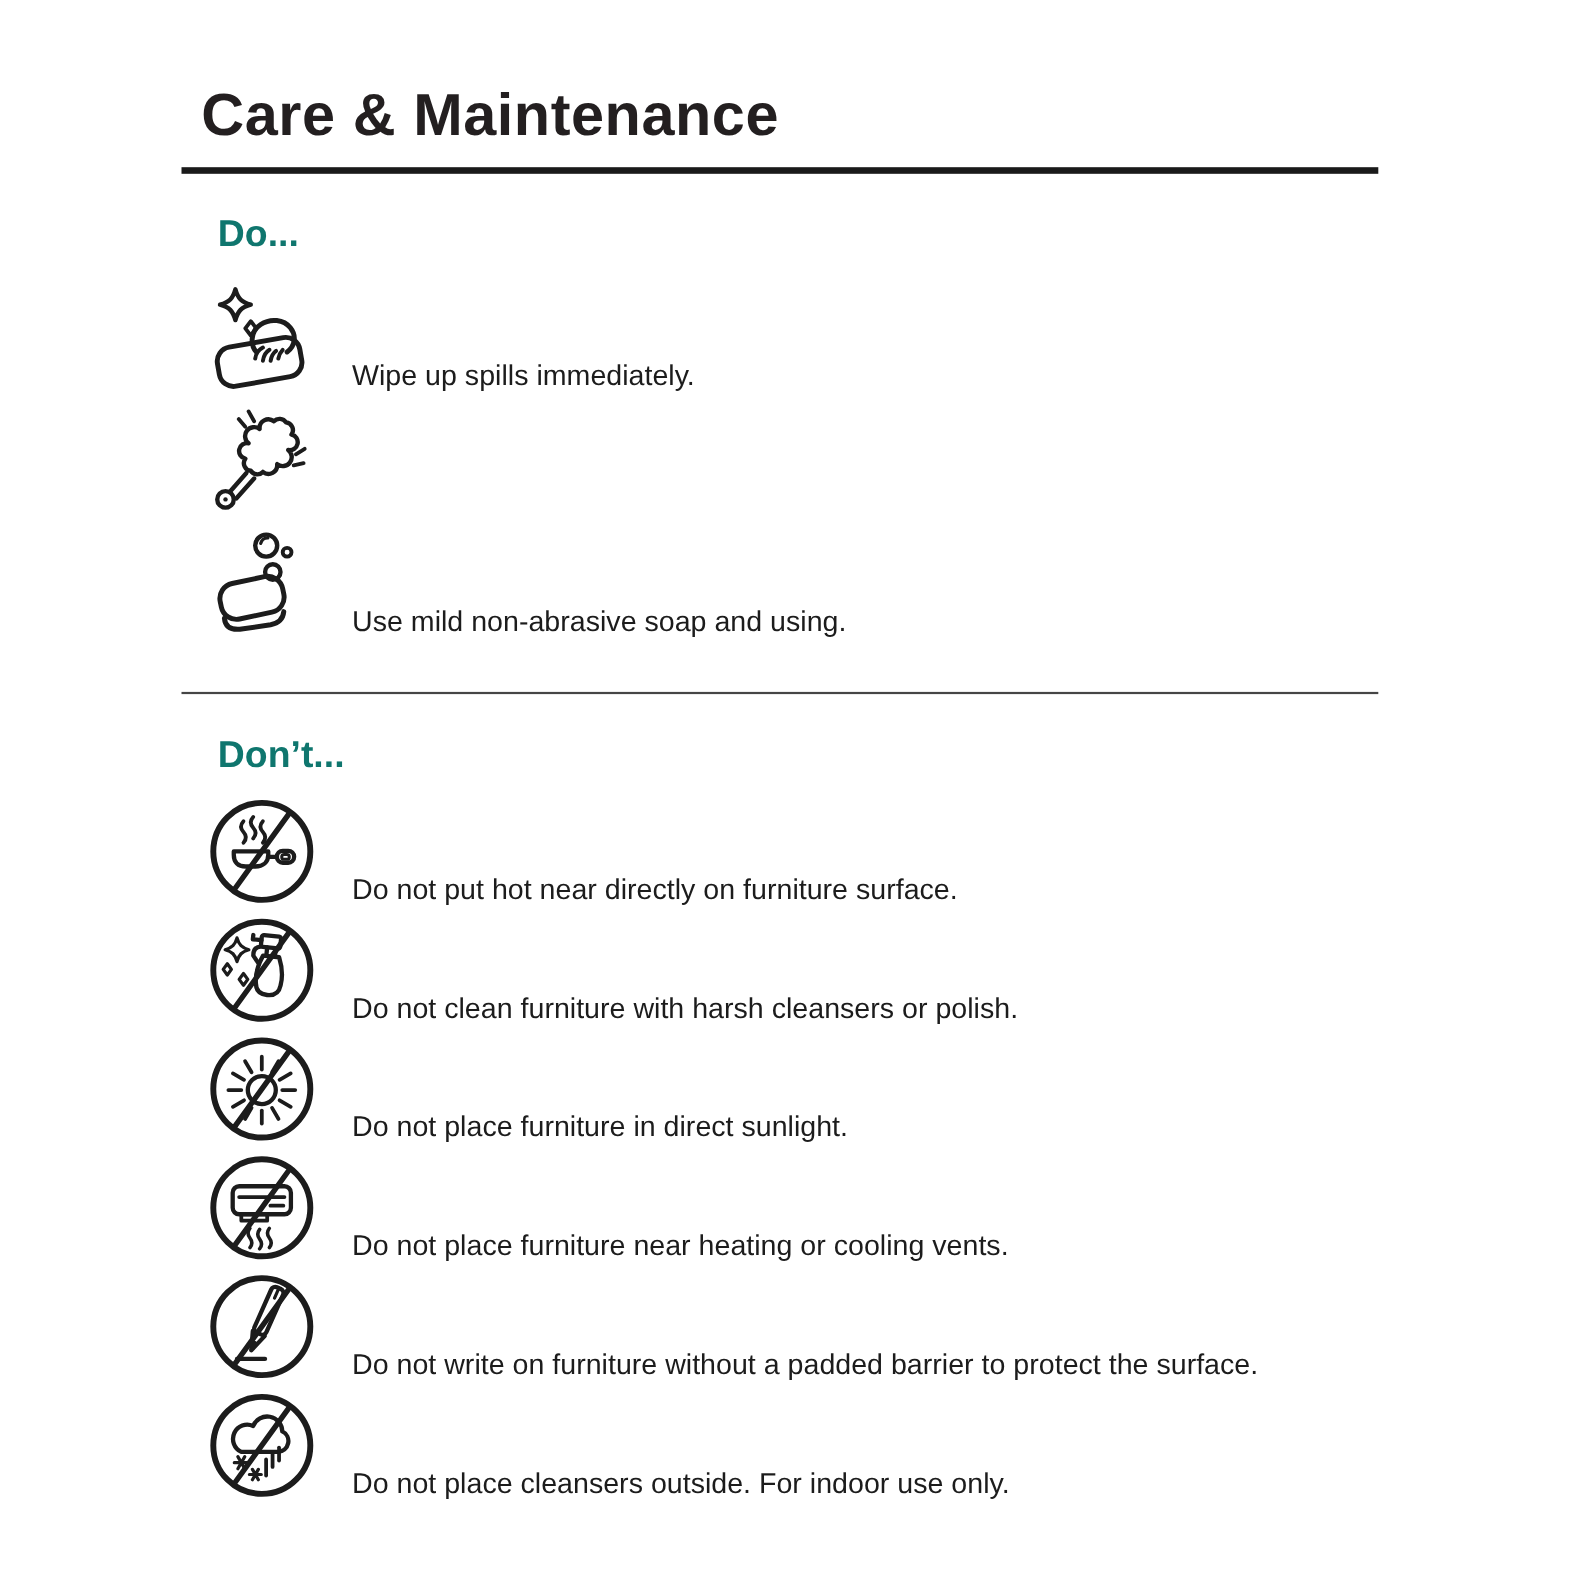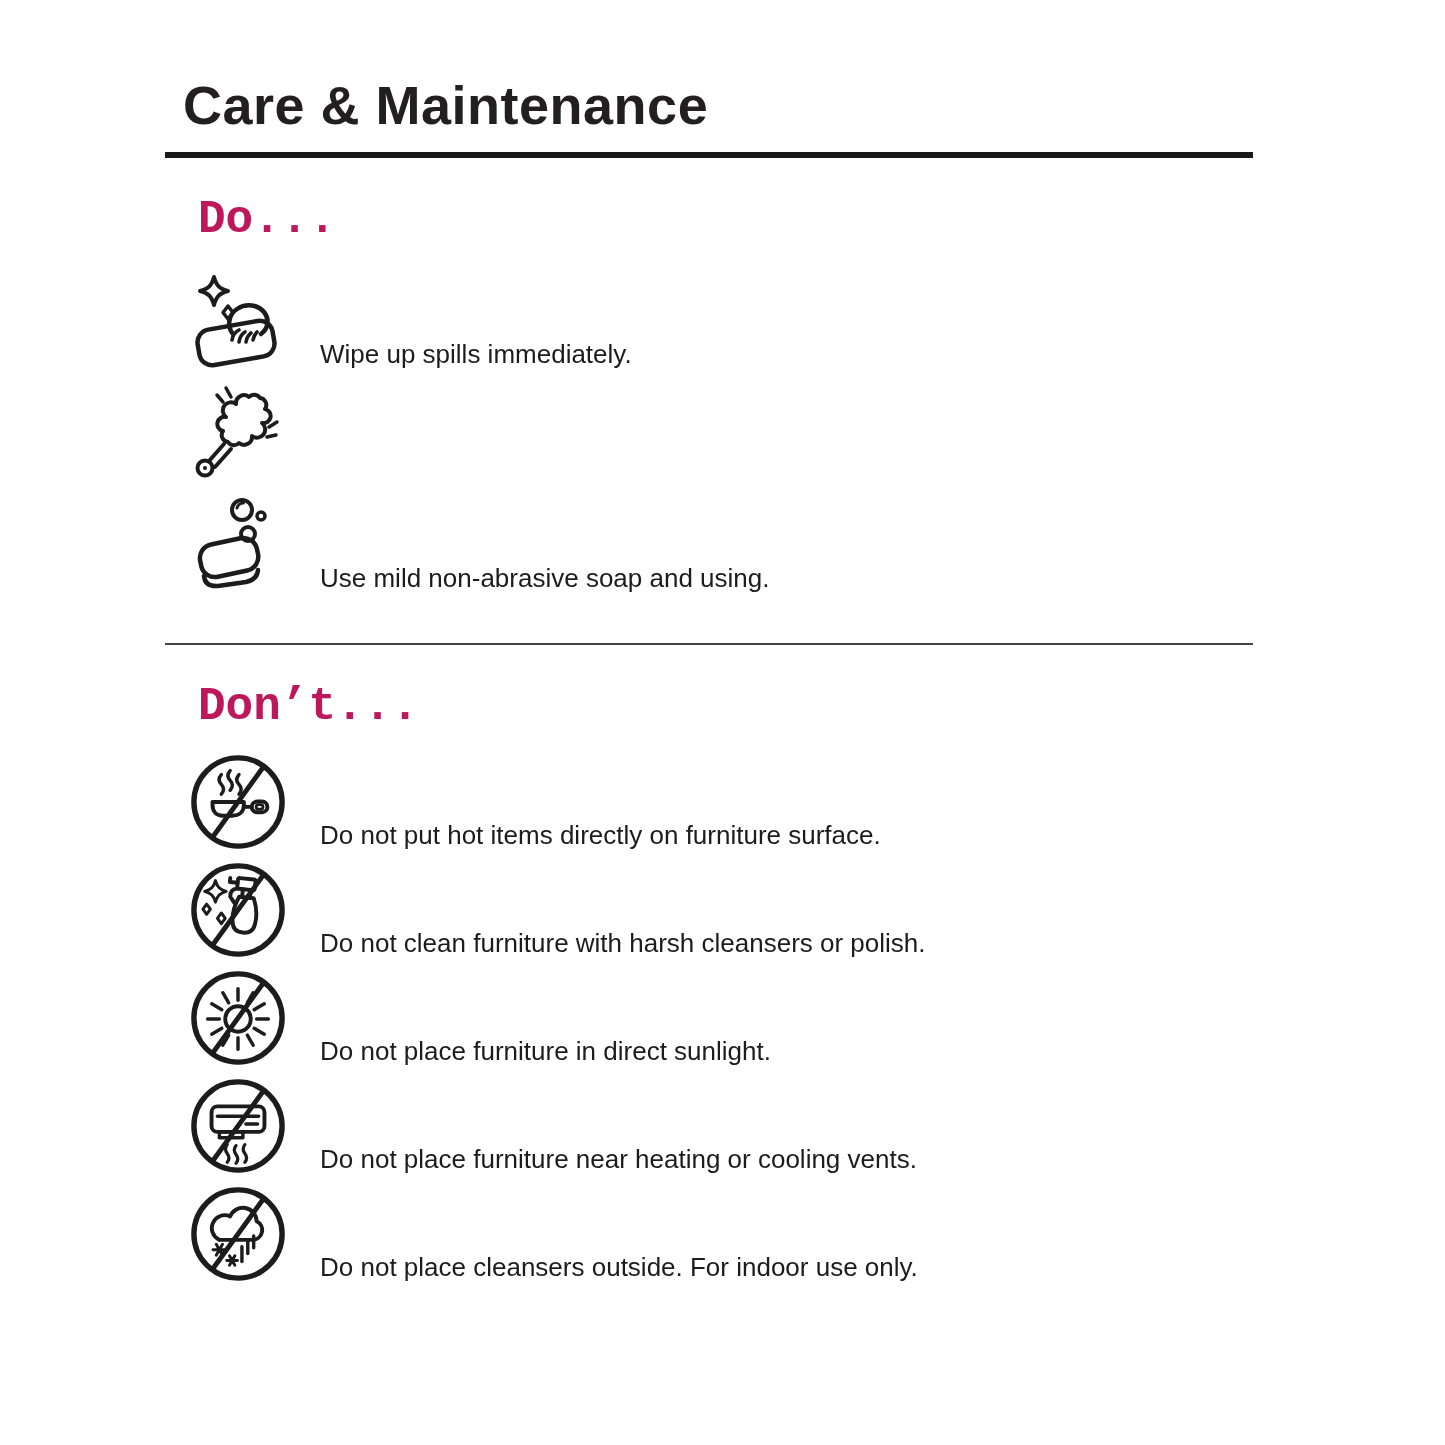--- a/index.html
+++ b/index.html
@@ -9,22 +9,22 @@
     font-family:"Liberation Sans",sans-serif;
   }
   .page{padding:74px 39px 0 165px}
   .doc-title{
     margin:0 0 0 18px;font-size:54px;font-weight:bold;
     letter-spacing:.5px;line-height:1.15;color:#231f20;
   }
   .rule-thick{width:1088px;height:6px;background:#1a1a1a;margin-top:16px}
   .rule-thin{width:1088px;height:2px;background:#454545;margin-top:48px}
   .section-heading{
-    margin:36px 0 0 33px;font-size:46px;font-weight:bold;
-    line-height:1.15;color:#be185d;font-family:Liberation Mono, monospace;
+    margin:36px 0 0 33px;font-size:34px;font-weight:bold;
+    line-height:1.15;color:#0f766e;
   }
   .rows{margin:28px 0 0 23px}
   .rows.dont{margin-top:20px}
   .row{display:flex;align-items:flex-end;height:96px;margin:0 0 16px 0}
   .rows.dont .row{height:98px;margin-bottom:10px}
   .icon-box{flex:0 0 100px;width:100px;height:100px;display:flex;align-items:center;justify-content:center}
   .icon-box svg{display:block}
   .item-text{margin:0 0 0 32px;font-size:26px;line-height:1.25;white-space:nowrap}
 </style>
 </head>
@@ -102,21 +102,21 @@
       <path stroke-width="3.5" d="M51 22 q-4.5 5 0 10 q4.5 5 0 10"></path>
       <path d="M24 50 h32 v3 c0 7 -5 11 -12 11 h-9 c-7 0 -11 -4 -11 -11 z"></path>
       <path d="M56 55 h8"></path>
       <rect x="64" y="49.5" width="16" height="11" rx="5.5"></rect>
       <rect x="68.5" y="52.8" width="7" height="4.5" rx="2.2" stroke-width="2.8"></rect>
       <circle cx="50" cy="50" r="45" stroke-width="5.5"></circle>
       <path stroke-width="5" d="M76 14 L24 86"></path>
     </g>
   </svg>
         </span>
-    <p class="item-text">Do not put hot items directly on furniture surface.</p>
+    <p class="item-text">Do not put hot near directly on furniture surface.</p>
   </div>
       <div class="row">
     <span class="icon-box">
           <svg width="98" height="98" viewBox="0 0 100 100">
     <g fill="none" stroke="#1c1c1c" stroke-width="4" stroke-linecap="round" stroke-linejoin="round">
       <path stroke-width="3" d="M27 20 C28.8 26.5 31.5 29.2 38 31 C31.5 32.8 28.8 35.5 27 42 C25.2 35.5 22.5 32.8 16 31 C22.5 29.2 25.2 26.5 27 20 Z"></path>
       <path stroke-width="3" d="M18 44 l3.8 5.2 -3.8 5.2 -3.8 -5.2 Z"></path>
       <path stroke-width="3" d="M33 53 l4 5.5 -4 5.5 -4 -5.5 Z"></path>
       <g transform="rotate(6 56 48)">
         <rect x="47" y="18" width="18" height="11" rx="2"></rect>
@@ -171,20 +171,38 @@
       <path stroke-width="5" d="M76 14 L24 86"></path>
     </g>
   </svg>
         </span>
     <p class="item-text">Do not place furniture near heating or cooling vents.</p>
   </div>
       <div class="row">
     <span class="icon-box">
           <svg width="98" height="98" viewBox="0 0 100 100">
     <g fill="none" stroke="#1c1c1c" stroke-width="4" stroke-linecap="round" stroke-linejoin="round">
+      <g transform="rotate(24 50 50)">
+        <rect x="44" y="11" width="12" height="46" rx="4"></rect>
+        <path d="M44 57 L50 74 L56 57"></path>
+        <path stroke-width="3" d="M50 74 v-8"></path>
+        <path stroke-width="3" d="M50 11 v10"></path>
+      </g>
+      <path d="M27 80 h26"></path>
+      <circle cx="50" cy="50" r="45" stroke-width="5.5"></circle>
+      <path stroke-width="5" d="M76 14 L24 86"></path>
+    </g>
+  </svg>
+        </span>
+    <p class="item-text">Do not write on furniture without a padded barrier to protect the surface.</p>
+  </div>
+      <div class="row">
+    <span class="icon-box">
+          <svg width="98" height="98" viewBox="0 0 100 100">
+    <g fill="none" stroke="#1c1c1c" stroke-width="4" stroke-linecap="round" stroke-linejoin="round">
       <path d="M31 56 h34 a10 10 0 0 0 4 -19 a14 14 0 0 0 -27 -5 a11 11 0 0 0 -11 24"></path>
       <g stroke-width="3">
         <path d="M24.5 66 h13 M27.8 60.4 l6.4 11.2 M34.2 60.4 l-6.4 11.2"></path>
         <path d="M38.5 77 h11 M41.3 72.2 l5.5 9.6 M46.8 72.2 l-5.5 9.6"></path>
       </g>
       <g stroke-width="3.5">
         <path d="M54 63 v15"></path>
                 <path d="M60 58 v12"></path>
                 <path d="M66 52 v12"></path>
       </g>

